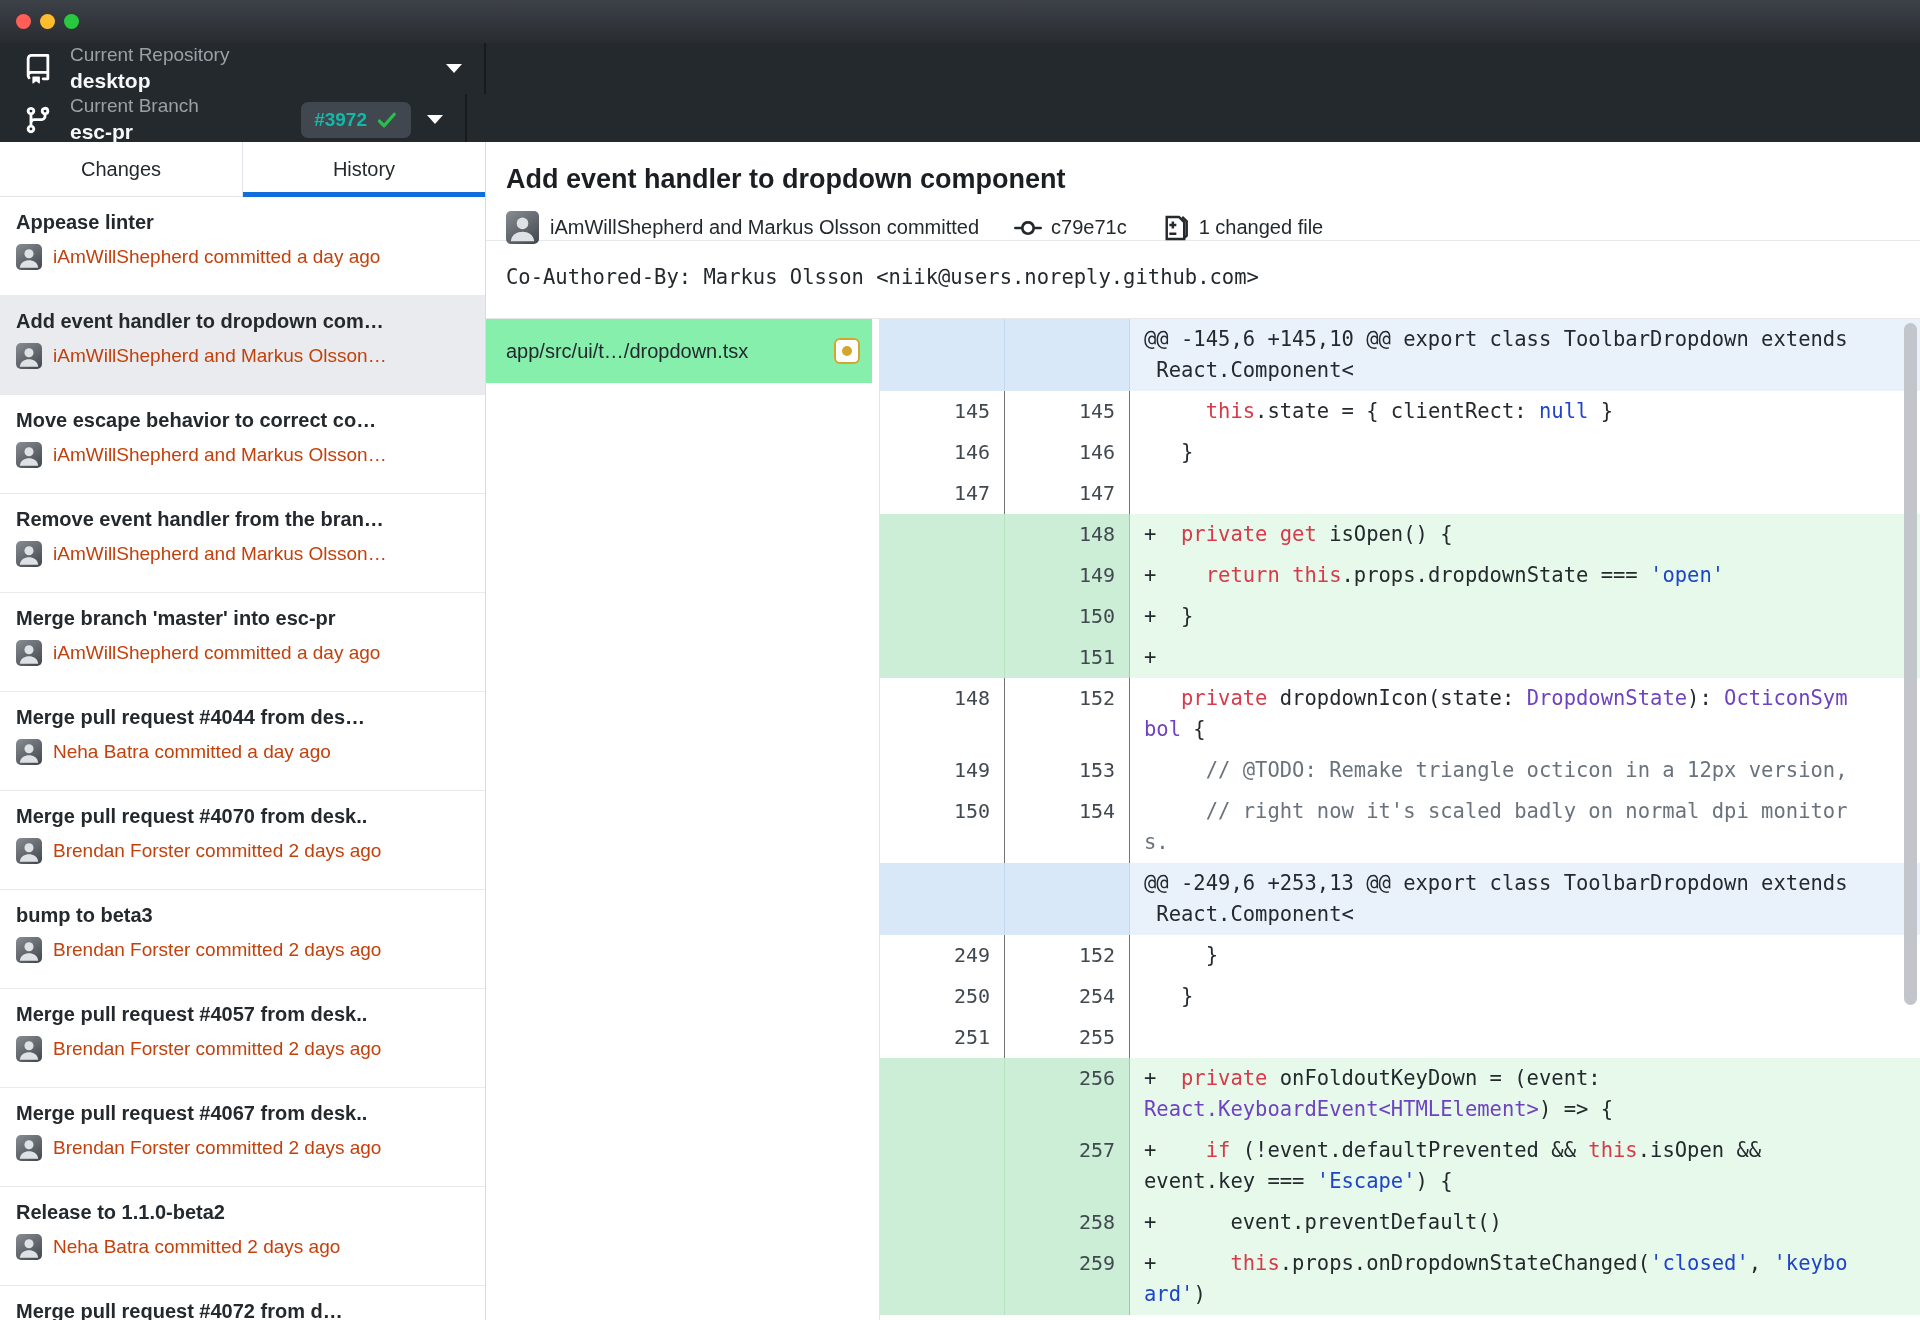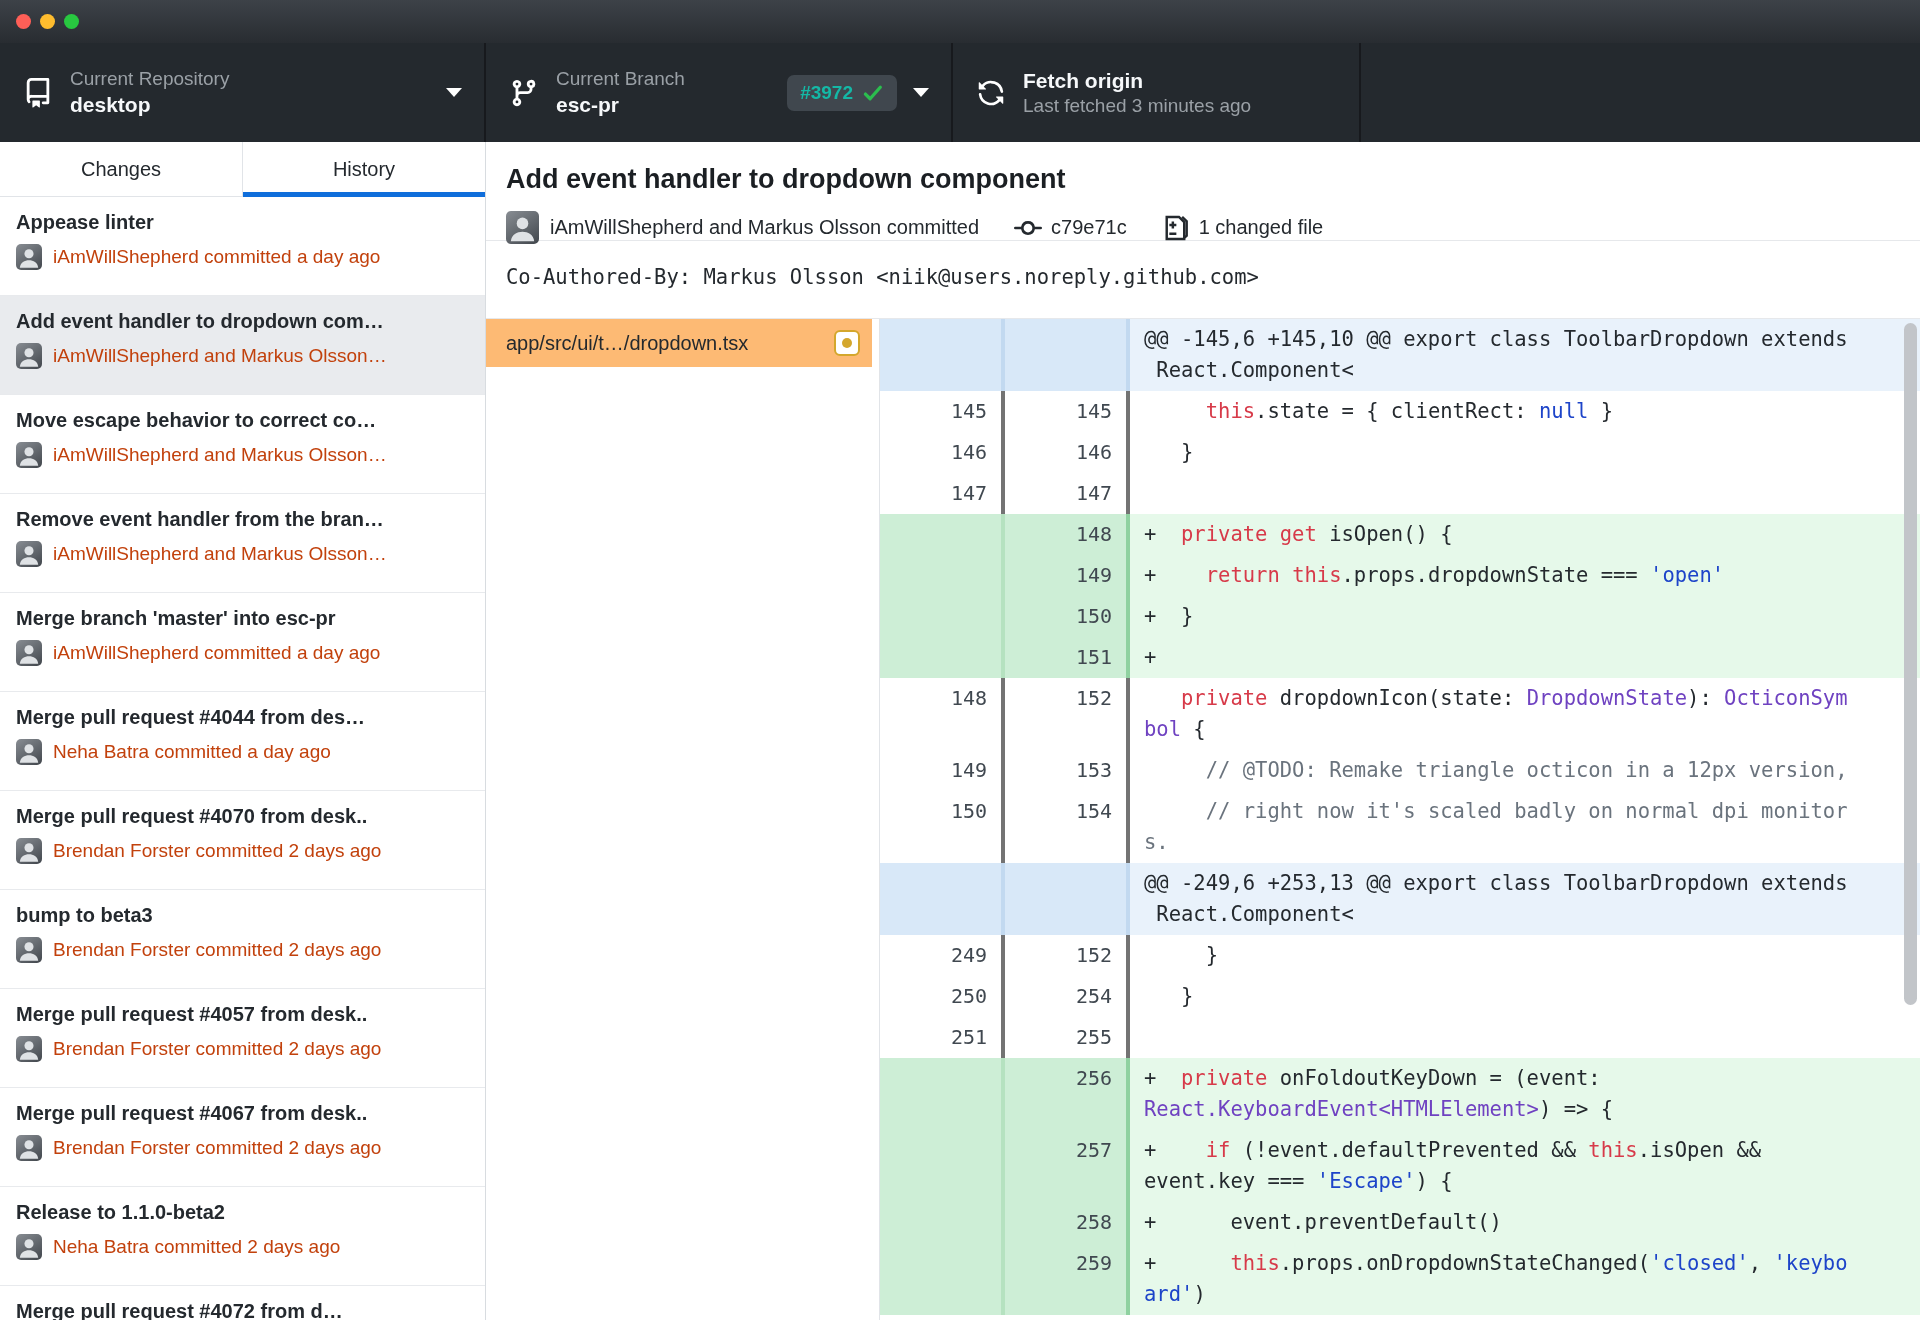--- a/index.html
+++ b/index.html
@@ -8,21 +8,21 @@
 
   
   #titlebar{height:43px;background:linear-gradient(var(--titlebar-top),var(--titlebar-bottom));
             display:flex;align-items:center;padding-left:16px;}
   .traffic{width:15px;height:15px;border-radius:50%;margin-right:9px;}
   .traffic.red{background:var(--traffic-red);}
   .traffic.yellow{background:var(--traffic-yellow);}
   .traffic.green{background:var(--traffic-green);}
 
   
-  #toolbar{height:99px;background:var(--toolbar-bg);display:flex;color:#fff;}
+  #toolbar{height:99px;background:var(--toolbar-bg);display:flex;color:#fff;flex-direction:column;}
   .tb-section{display:flex;align-items:center;box-sizing:border-box;border-right:2px solid #17191d;padding:0 22px;cursor:default;}
   #tb-repo{width:486px;}
   #tb-branch{width:467px;}
   #tb-fetch{width:408px;}
   .tb-icon{width:32px;height:32px;flex:none;margin-right:16px;display:flex;align-items:center;justify-content:center;}
   .tb-labels{display:flex;flex-direction:column;justify-content:center;min-width:0;}
   .tb-label{color:#9aa0a6;font-size:19px;line-height:24px;}
   .tb-value{color:#f6f8fa;font-size:21px;font-weight:700;line-height:27px;}
   .tb-spacer{flex:1;}
   .caret{width:0;height:0;border-left:8px solid transparent;border-right:8px solid transparent;
@@ -62,31 +62,31 @@
   #commit-meta-row{display:flex;align-items:center;gap:11px;font-size:20px;color:#24292e;}
   .meta-group{display:flex;align-items:center;gap:9px;margin-left:24px;}
   .meta-icon{width:28px;height:28px;display:flex;align-items:center;justify-content:center;}
 
   #commit-desc{height:78px;flex:none;box-sizing:border-box;padding:24px 20px;border-bottom:1px solid #e6e8eb;
                font-family:"DejaVu Sans Mono",monospace;font-size:20.5px;color:#24292e;white-space:nowrap;overflow:hidden;}
 
   
   #diff-wrap{flex:1;display:flex;min-height:0;}
   #file-panel{width:394px;flex:none;box-sizing:border-box;border-right:1px solid #e1e4e8;background:#fff;}
-  .file-row{height:48px;margin-right:7px;display:flex;align-items:center;padding:0 12px 0 20px;background:#fdba74;cursor:pointer;}
+  .file-row{height:64px;margin-right:7px;display:flex;align-items:center;padding:0 12px 0 20px;background:#86efac;cursor:pointer;}
   .file-path{font-size:20px;color:#24292e;white-space:nowrap;overflow:hidden;flex:1;}
   .file-badge{width:26px;height:26px;flex:none;box-sizing:border-box;border:2px solid var(--modified-badge);
               border-radius:6px;display:flex;align-items:center;justify-content:center;margin-left:10px;background:#fff;}
   .file-badge .dot{width:10px;height:10px;border-radius:50%;background:var(--modified-badge);}
 
   #diff-pane{flex:1;min-width:0;position:relative;overflow:hidden;background:#fff;
              font-family:"DejaVu Sans Mono",monospace;}
   .drow{display:flex;}
   .num{flex:none;box-sizing:border-box;text-align:right;padding:5px 14px 5px 0;
-       font-size:20px;line-height:31px;color:#404850;border-right:4px solid #737373;}
+       font-size:20px;line-height:31px;color:#404850;border-right:1px solid #737373;}
   .num.old{width:125px;}
   .num.new{width:125px;}
   .code{flex:1;min-width:0;box-sizing:border-box;padding:5px 6px 5px 14px;font-size:20.5px;line-height:31px;
         color:var(--plain);white-space:pre-wrap;word-break:break-all;}
   .drow.hunk .num{background:var(--hunk-num-bg);border-right-color:#c2d9f0;}
   .drow.hunk .code{background:var(--hunk-bg);}
   .drow.add .num{background:var(--add-num-bg);}
   .drow.add .num.old{border-right-color:#b5e2c0;}
   .drow.add .num.new{border-right-color:#8fd1a0;}
   .drow.add .code{background:var(--add-bg);}

